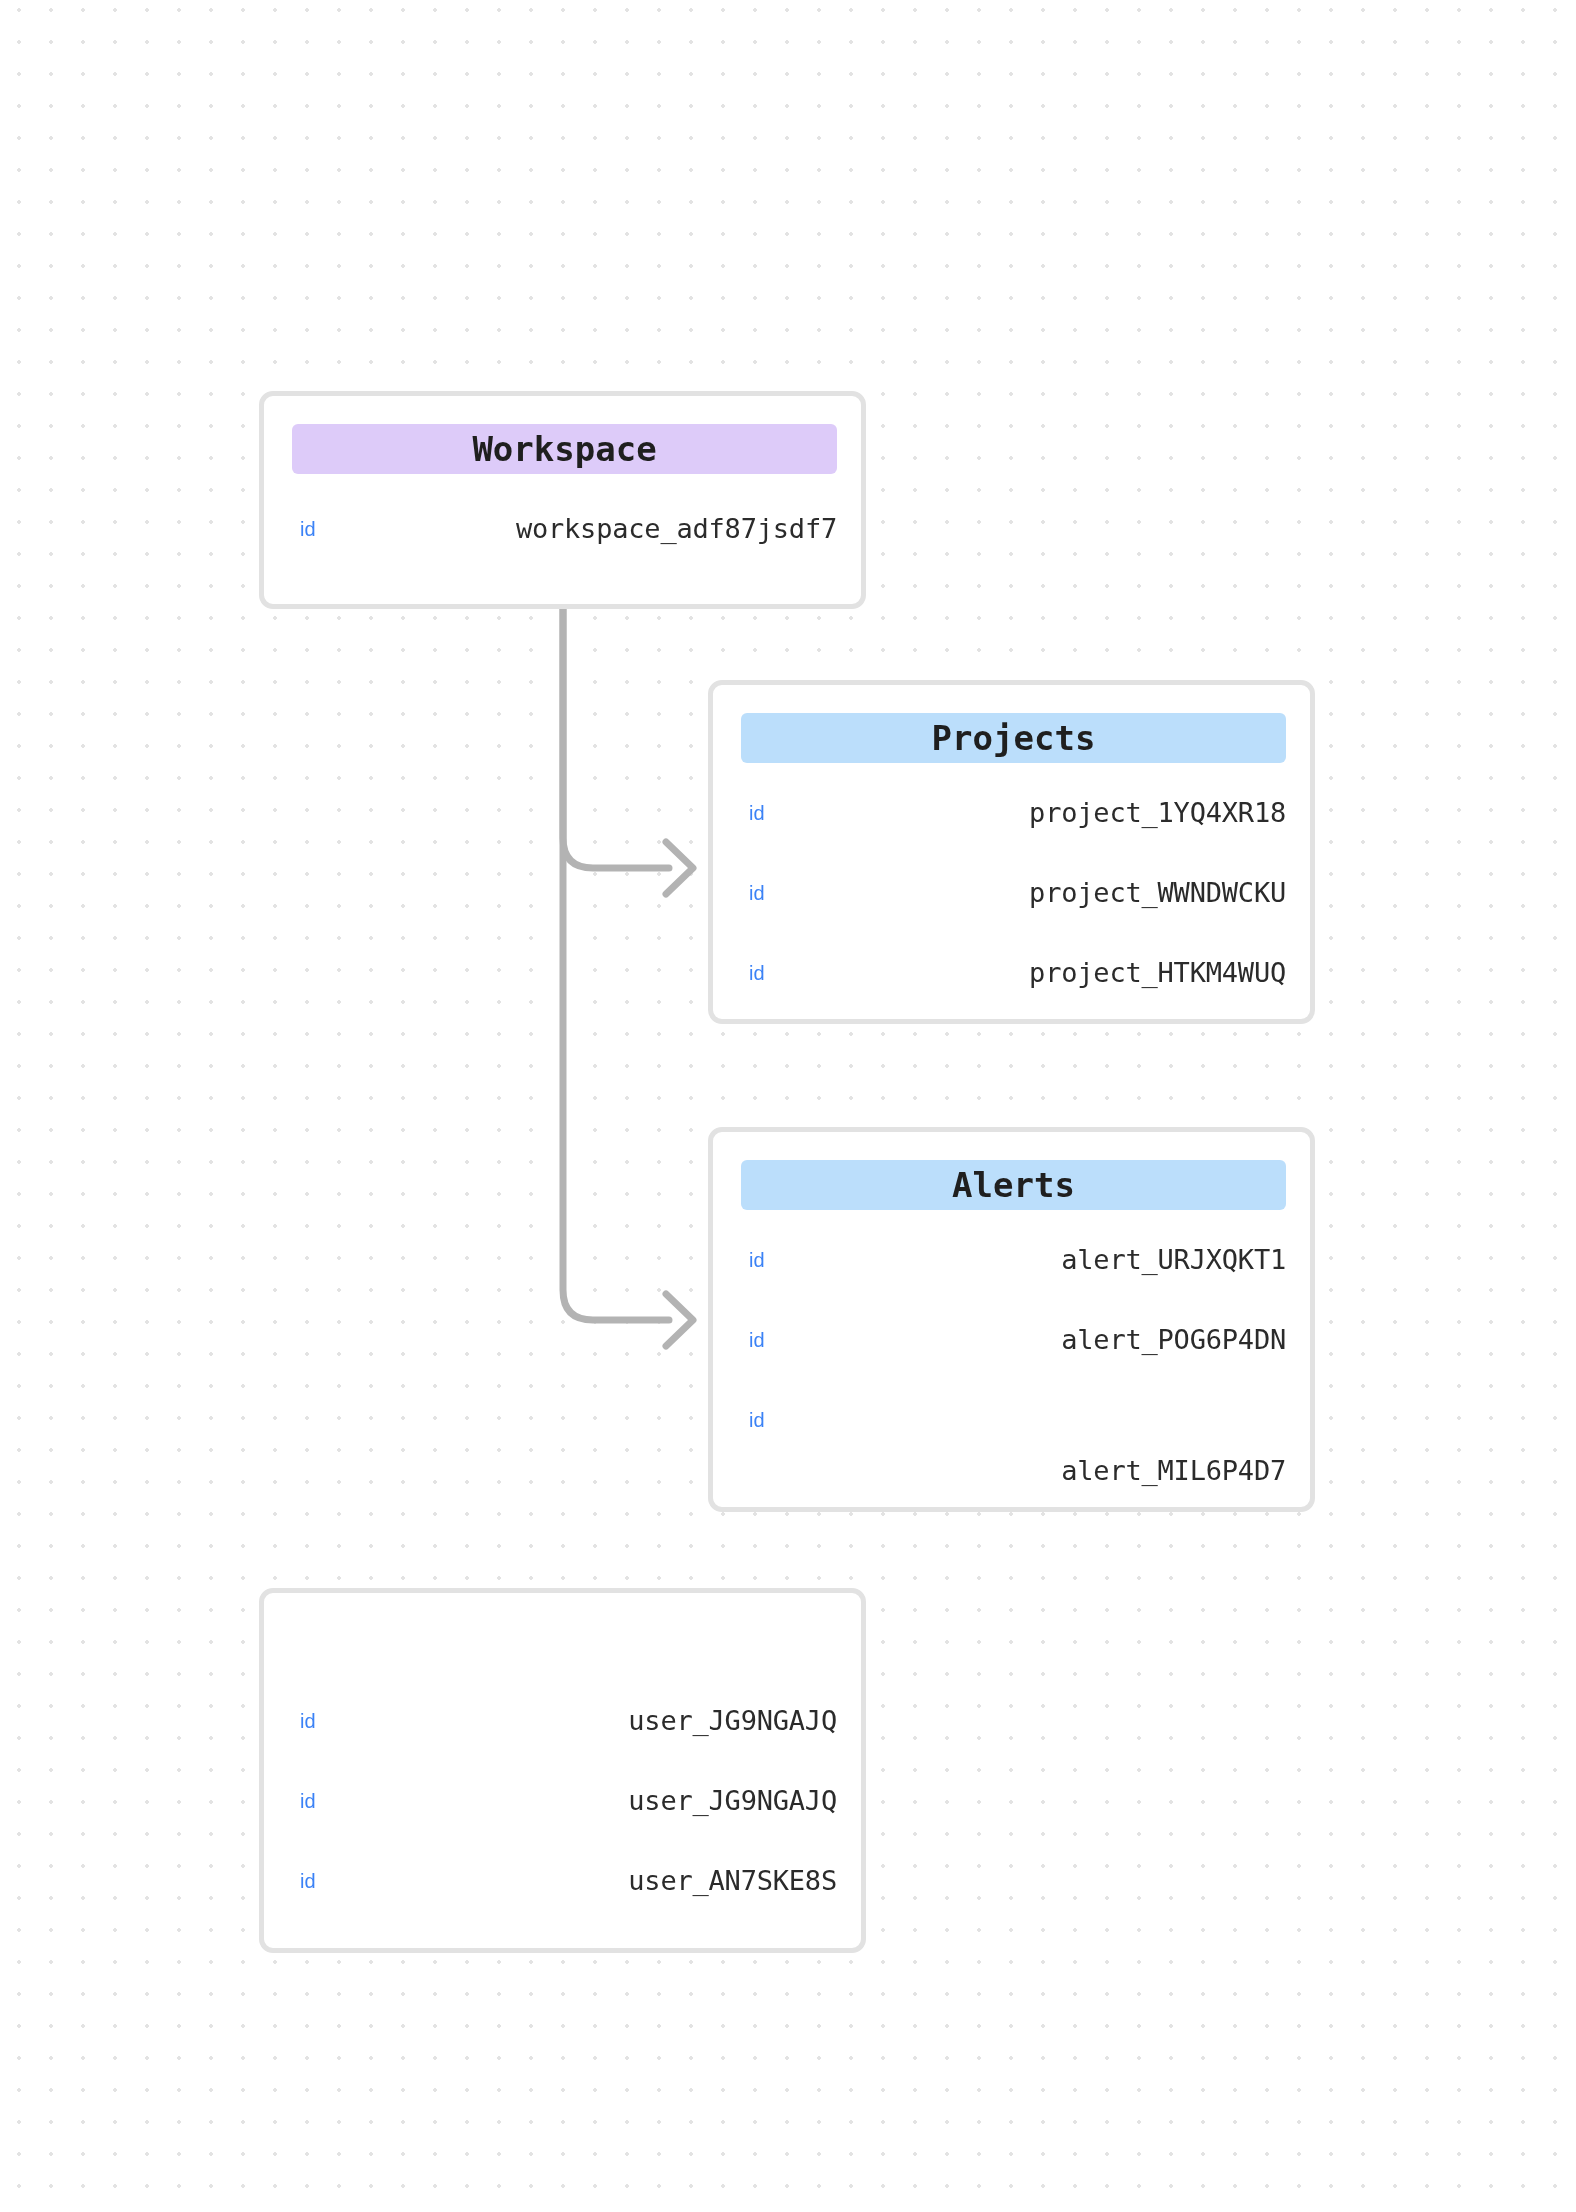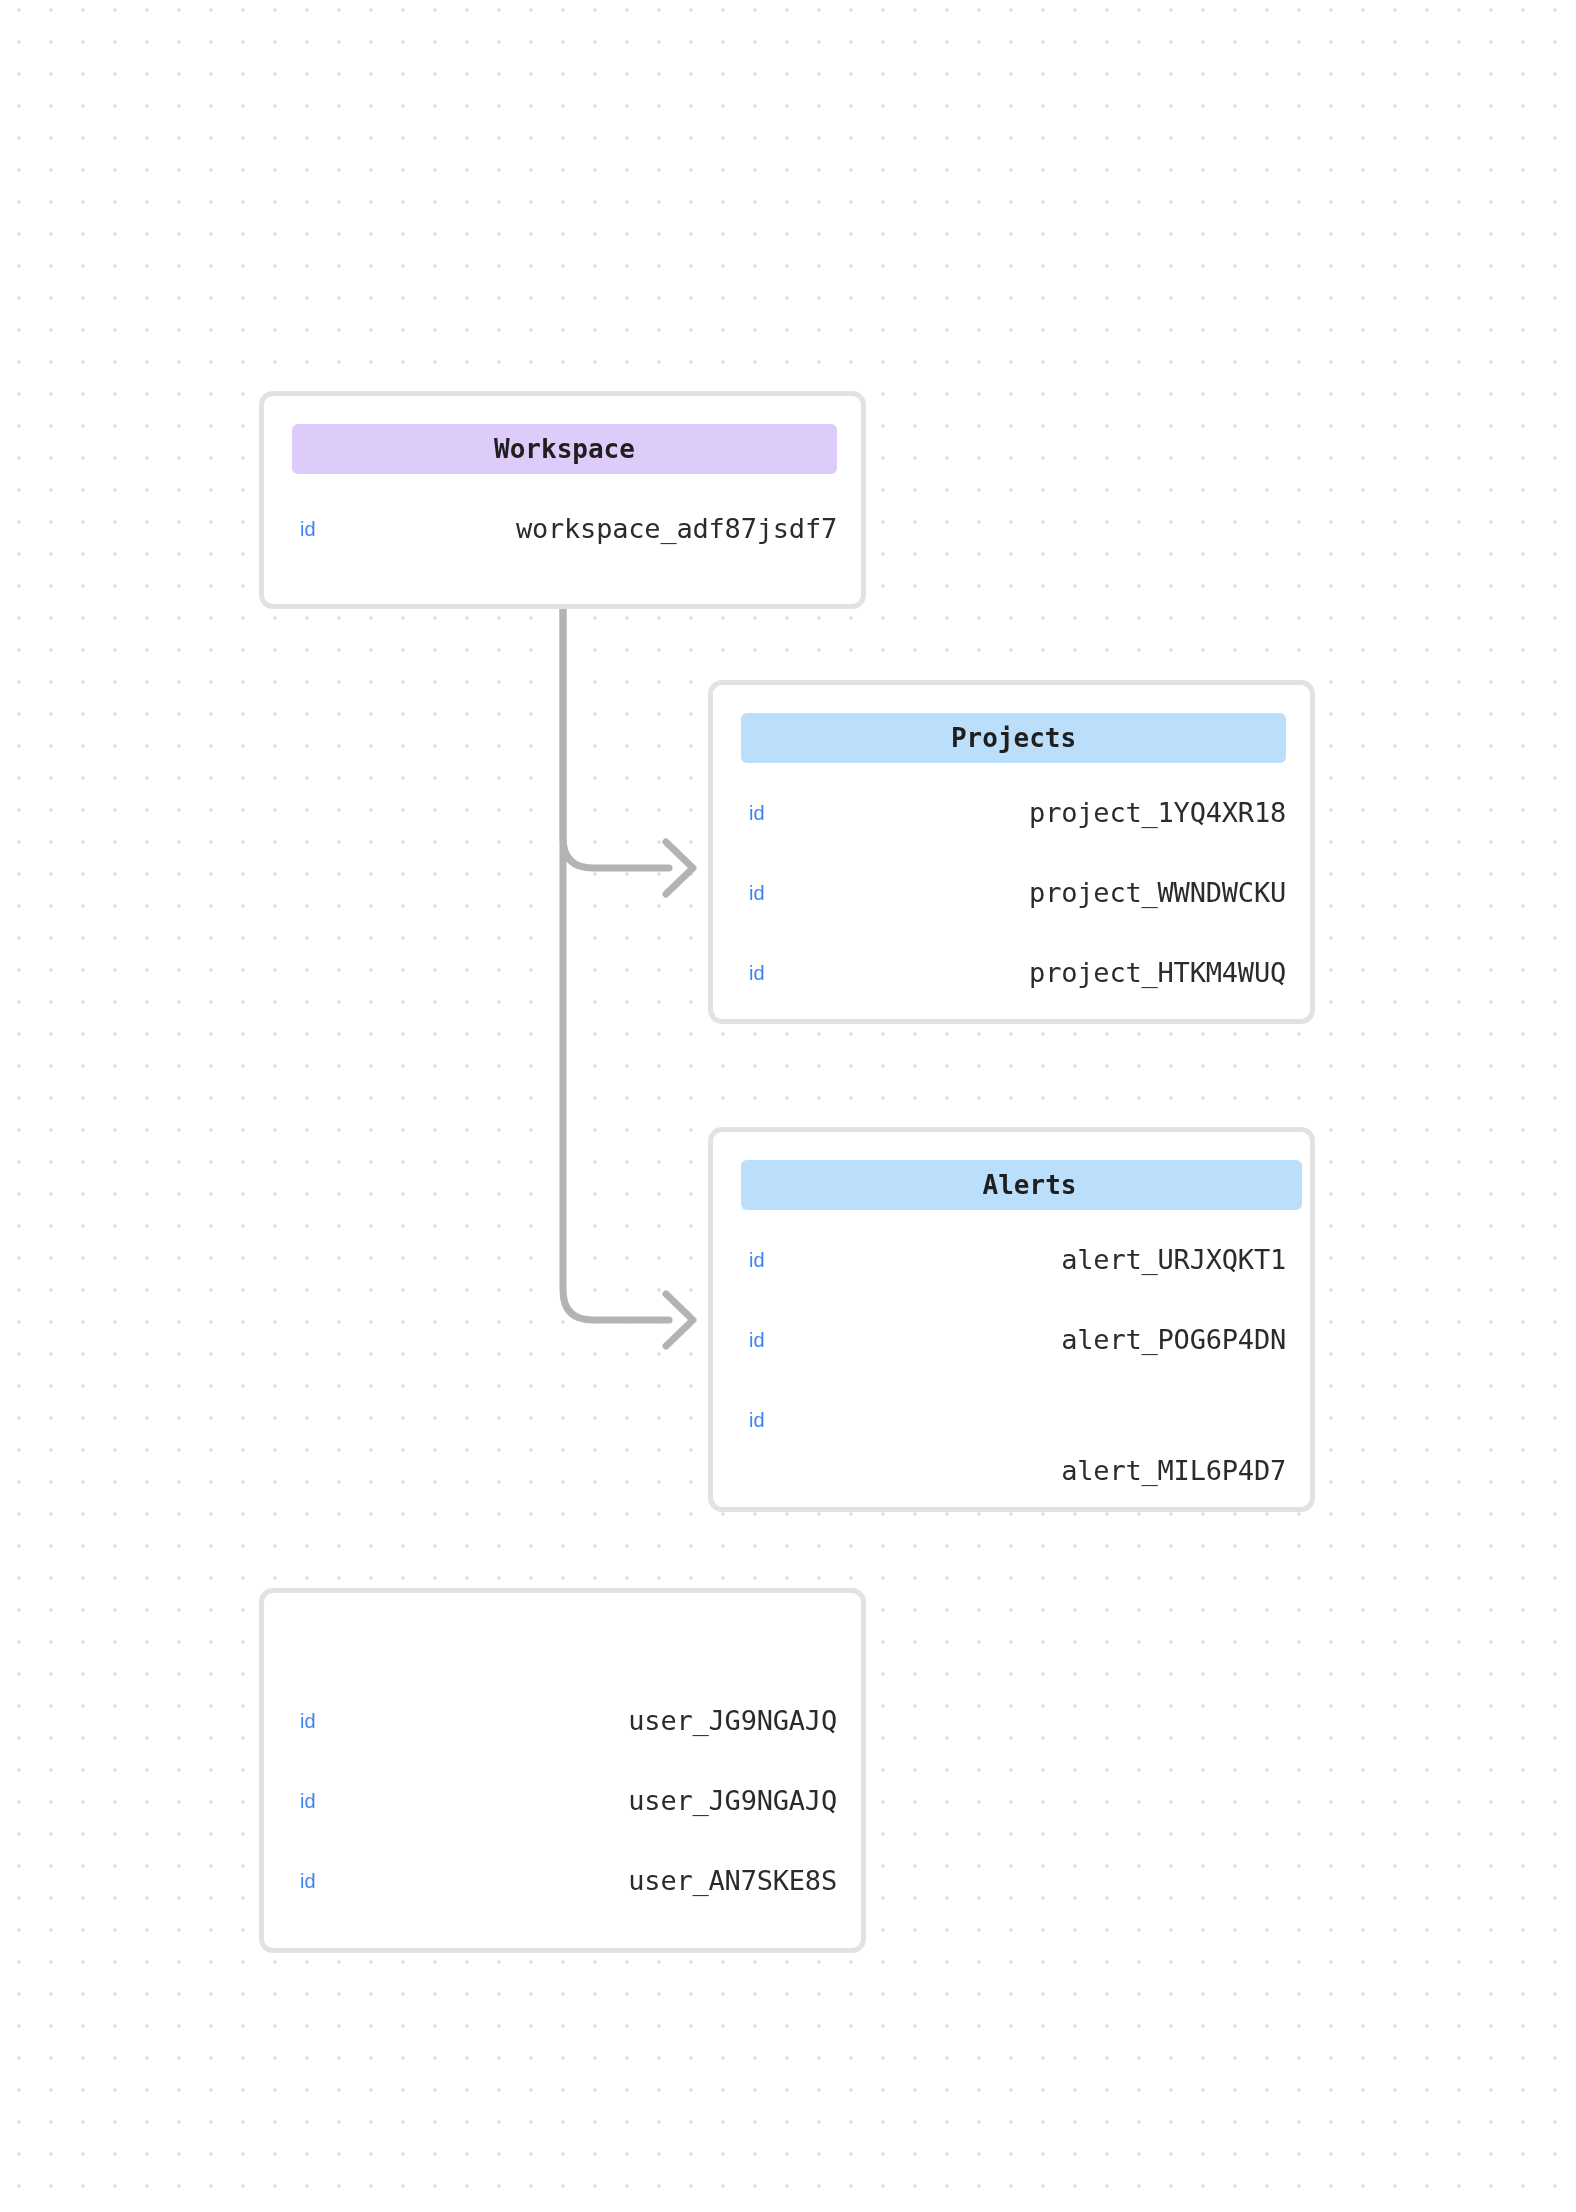--- a/index.html
+++ b/index.html
@@ -61,21 +61,21 @@
     left: 28px;
     top: 28px;
     height: 50px;
     border-radius: 6px;
     display: flex;
     align-items: center;
     justify-content: center;
   }
   .card-header-label {
     font-family: "DejaVu Sans Mono", "Liberation Mono", monospace;
-    font-size: 26px;
+    font-size: 34px;
     font-weight: 700;
     color: #1f1f1f;
     line-height: 1;
     letter-spacing: 0px;
   }
 
   .row {
     position: absolute;
     height: 40px;
   }
@@ -109,21 +109,21 @@
   #card-workspace .row-0 { top: 113px; }
 
   #card-projects { left: 708px; top: 680px; width: 607px; height: 344px; }
   #card-projects .card-header { width: 545px; background: #bbdefb; }
   #card-projects .row { left: 28px; width: 545px; }
   #card-projects .row-0 { top: 108px; }
   #card-projects .row-1 { top: 188px; }
   #card-projects .row-2 { top: 268px; }
 
   #card-alerts { left: 708px; top: 1127px; width: 607px; height: 385px; }
-  #card-alerts .card-header { width: 545px; background: #bbdefb; padding-left: 16px; }
+  #card-alerts .card-header { width: 545px; background: #bbdefb; }
   #card-alerts .row { left: 28px; width: 545px; }
   #card-alerts .row-0 { top: 108px; }
   #card-alerts .row-1 { top: 188px; }
   #card-alerts .row-2 { top: 268px; }
 
   #card-users { left: 259px; top: 1588px; width: 607px; height: 365px; }
   #card-users .card-header { width: 545px; background: #aff0c8; }
   #card-users .row { left: 28px; width: 545px; }
   #card-users .row-0 { top: 108px; }
   #card-users .row-1 { top: 188px; }

